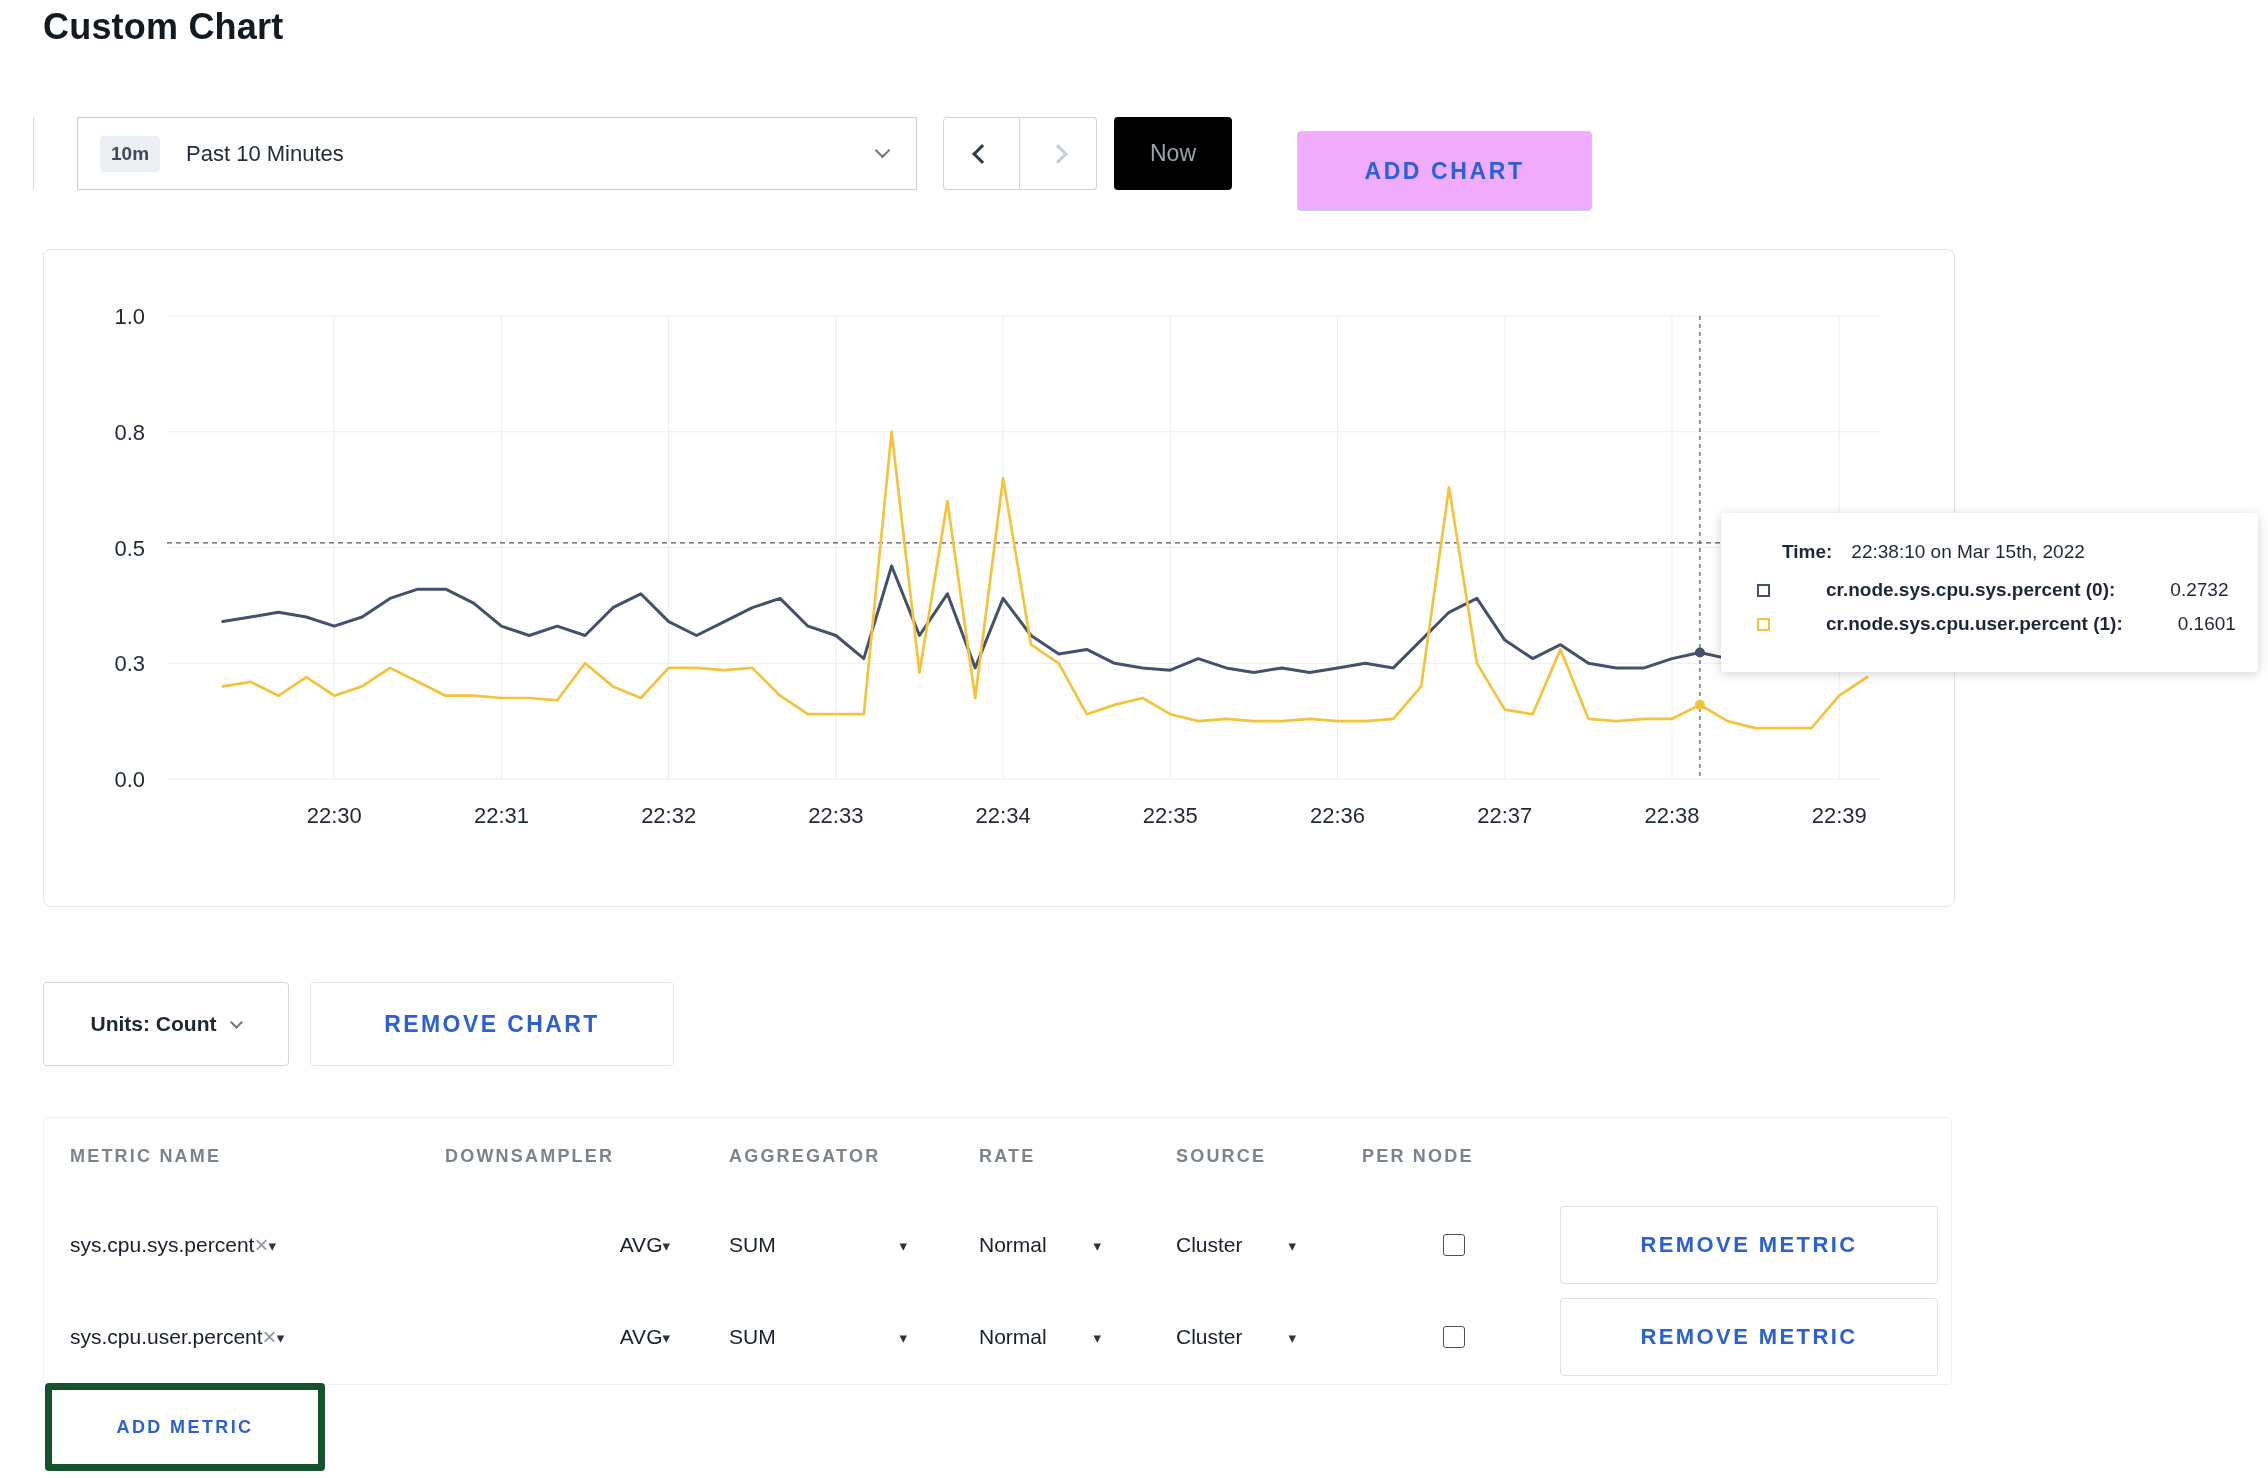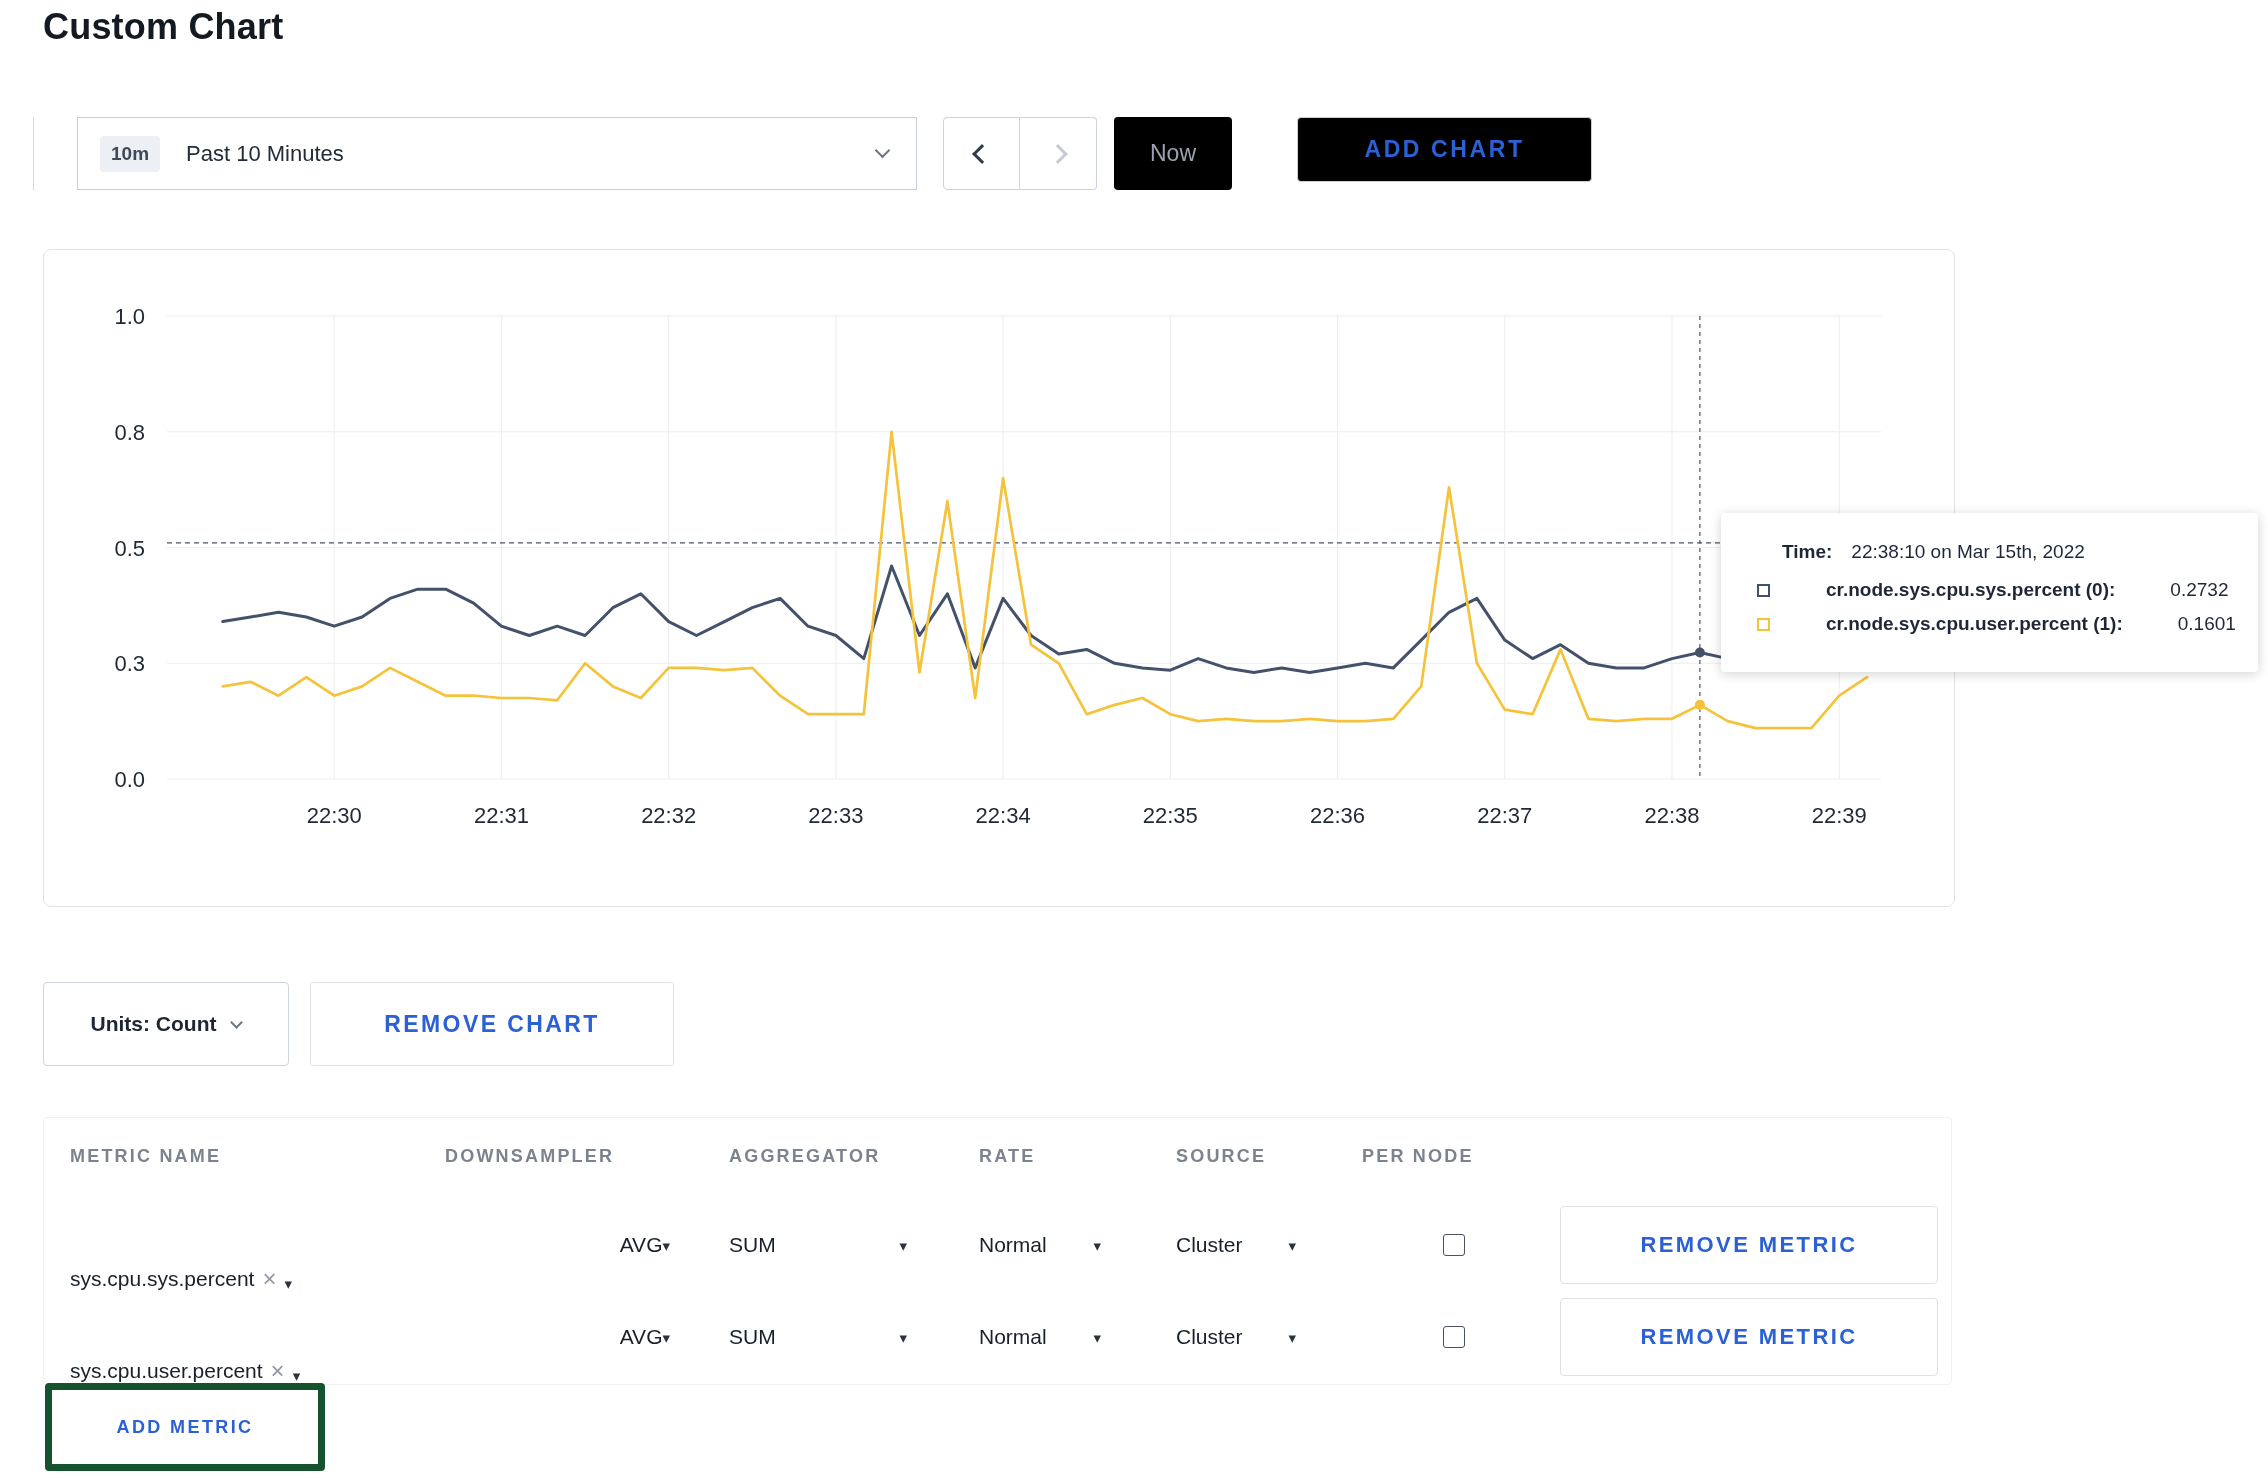--- a/index.html
+++ b/index.html
@@ -19,21 +19,21 @@
   .chev-down { transform:rotate(45deg); margin-top:-6px; }
   .time-select .chev-down { margin-left:auto; }
   .nav-btns { position:absolute; left:943px; top:0; display:flex; }
   .nav-btn { width:77px; height:73px; background:#fff; border:1px solid #ccd3dc; display:flex; align-items:center; justify-content:center; cursor:pointer; padding:0; }
   .nav-btn.prev { border-radius:4px 0 0 4px; }
   .nav-btn.next { border-radius:0 4px 4px 0; border-left:none; }
   .nav-btn .chev { width:14px; height:14px; border-width:0 3px 3px 0; }
   .chev-left { transform:rotate(135deg); border-color:#2f3c4d; }
   .chev-right { transform:rotate(-45deg); border-color:#c5ccd5; }
   .now-btn { position:absolute; left:1114px; top:0; width:118px; height:73px; background:#000000; color:#99a3b0; border:none; border-radius:4px; font-size:23px; font-family:inherit; cursor:default; }
-  .add-chart-btn { position:absolute; left:1297px; top:0; width:295px; height:65px; background:#000000; border:1px solid #bdd0f0; border-radius:4px; color:#2b61d5; font-size:23px; font-weight:600; letter-spacing:2.6px; font-family:inherit; cursor:pointer; }
+  .add-chart-btn { position:absolute; left:1297px; top:14px; width:295px; height:80px; background:#f0abfc; border:1px solid #bdd0f0; border-radius:4px; color:#2b61d5; font-size:23px; font-weight:600; letter-spacing:2.6px; font-family:inherit; cursor:pointer; }
 
   
   .chart-card { position:absolute; left:43px; top:249px; width:1912px; height:658px; background:#fff; border:1px solid #e3e3e3; border-radius:8px; }
   #chart-svg { display:block; }
   #chart-svg text { font-family:"Liberation Sans", sans-serif; }
 
   
   .tooltip { position:absolute; left:1721px; top:513px; width:537px; height:159px; background:#fff; border-radius:4px; box-shadow:0 2px 12px rgba(0,0,0,0.18); z-index:6; padding:24px 24px 20px 36px; font-size:19px; color:#1e2738; }
   .tt-time { margin:4px 0 16px 25px; }
   .tt-label { font-weight:700; margin-right:19px; }
@@ -49,21 +49,21 @@
   .outline-btn { background:#fff; color:#2b61d5; font-family:inherit; font-weight:600; letter-spacing:2.4px; border-radius:4px; cursor:pointer; }
   .remove-chart { position:absolute; left:310px; top:982px; width:364px; height:84px; border:1px solid #dfe3e9; font-size:23px; }
 
   
   .metrics-card { position:absolute; left:43px; top:1117px; width:1909px; height:268px; background:#fff; border:1px solid #f0f0f0; border-radius:4px; }
   .m-header { position:absolute; top:28px; left:0; right:0; height:26px; }
   .m-header span { position:absolute; font-size:18px; font-weight:700; letter-spacing:2.2px; color:#7b838e; white-space:nowrap; }
   .m-row { position:absolute; left:0; right:0; height:92px; }
   .cell { position:absolute; top:0; height:92px; display:flex; align-items:center; font-size:21px; color:#18202c; }
   .caret { font-size:15px; color:#2b333d; line-height:1; }
-  .cell.metric { left:26px; gap:8px; cursor:pointer;align-items:flex-end; }
+  .cell.metric { left:26px; gap:0; cursor:pointer; }
   .m-x { color:#8f99a4; font-size:24px; cursor:pointer; line-height:1; }
   .cell.ds  { left:401px; width:225px; justify-content:flex-end; cursor:pointer; }
   .cell.ag  { left:685px; width:178px; justify-content:space-between; cursor:pointer; }
   .cell.rt  { left:935px; width:122px; justify-content:space-between; cursor:pointer; }
   .cell.src { left:1132px; width:120px; justify-content:space-between; cursor:pointer; }
   .cell.pn  { left:1380px; width:60px; justify-content:center; }
   .checkbox { width:22px; height:22px; border:1.5px solid #4a5260; border-radius:3px; background:#fff; cursor:pointer; }
   .remove-metric { position:absolute; left:1516px; top:7px; width:378px; height:78px; border:1px solid #e0e0e0; font-size:22px; }
   .add-metric { position:absolute; left:45px; top:1383px; width:280px; height:88px; border:7px solid #14532d; font-size:18px; }
 </style>

